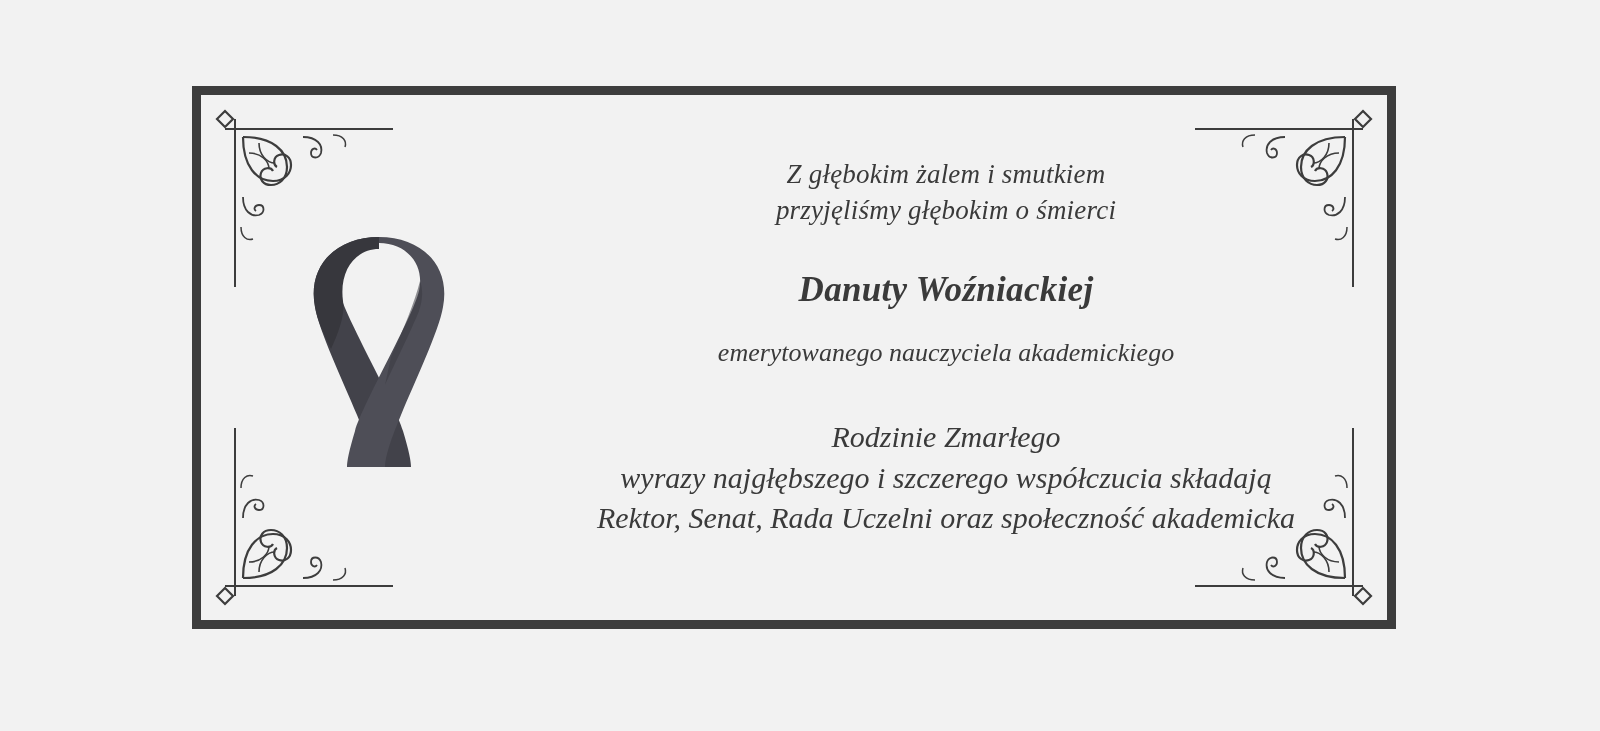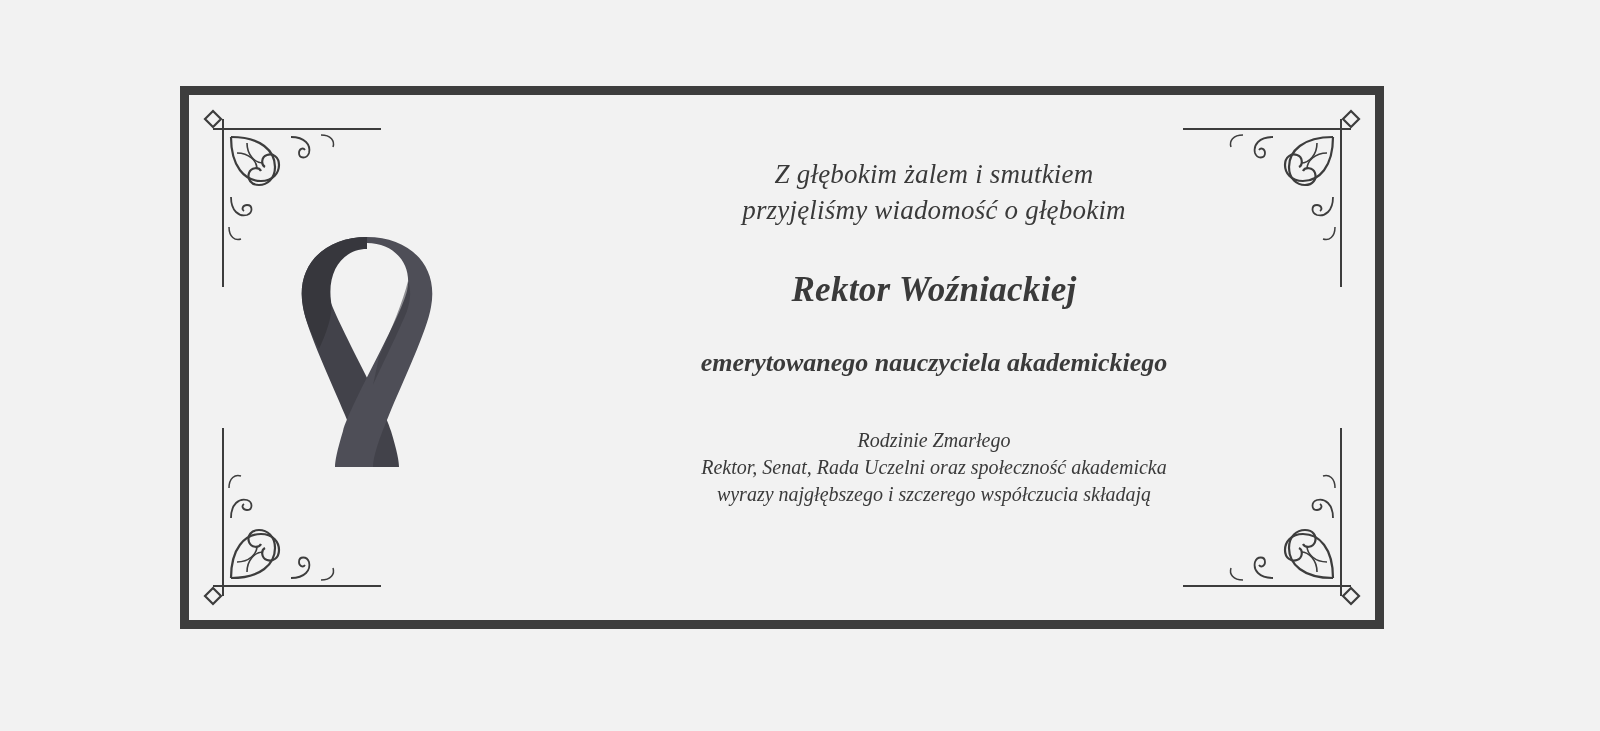--- a/index.html
+++ b/index.html
@@ -10,21 +10,21 @@
   body {
     width: 1600px;
     height: 731px;
     overflow: hidden;
     font-family: "Liberation Serif", serif;
     color: #3a3a3a;
   }
 
   .notice {
     position: absolute;
-    left: 180px;
+    left: 192px;
     top: 86px;
     width: 1204px;
     height: 543px;
     box-sizing: border-box;
     border: 9px solid #3d3d3d;
     background: #f2f2f2;
   }
 
   .inner {
     position: relative;
@@ -73,31 +73,31 @@
 
   .name {
     margin-top: 42px;
     font-weight: bold;
     font-style: italic;
     font-size: 35px;
     letter-spacing: .3px;
   }
 
   .role {
-    margin-top: 36px;
-    font-weight: bold;
+    margin-top: 26px;
+    font-weight: normal;
     font-style: italic;
     font-size: 26px;
     line-height: 1.33;
   }
 
   .condolence {
     margin-top: 46px;
     font-style: italic;
-    font-size: 20px;
+    font-size: 30px;
     line-height: 1.36;
   }
 
   .line { display: block; white-space: pre; }
 </style>
 </head>
 <body>
 
 <div class="notice">
   <div class="inner">
@@ -168,30 +168,30 @@
         <path d="M80 8 C52 8 34 30 40 56 C46 82 96 168 104 196 C110 216 112 226 112 232 L74 232 C74 222 68 204 58 180 C44 146 20 96 16 72 C8 30 38 2 80 2 Z" fill="#42424a"></path>
         <path d="M80 8 C108 8 126 30 120 56 C114 82 64 168 56 196 C50 216 48 226 48 232 L86 232 C86 222 92 204 102 180 C116 146 140 96 144 72 C152 30 122 2 80 2 Z" fill="#4e4e57"></path>
         <path d="M80 2 C38 2 8 30 16 72 C18 84 24 98 32 114 C40 96 46 80 44 66 C40 36 56 14 80 14 Z" fill="#37373d"></path>
         <path d="M86 150 C96 128 112 96 120 76 C124 64 124 54 121 46 C116 66 104 96 92 122 Z" fill="#3b3b41" opacity=".55"></path>
       </svg>
     </div>
 
     <div class="text-col">
       <div class="intro">
         <span class="line">Z głębokim żalem i smutkiem</span>
-        <span class="line">przyjęliśmy wiadomość o głębokim</span>
+        <span class="line">przyjęliśmy głębokim o śmierci</span>
       </div>
 
-      <div class="name">Rektor Woźniackiej</div>
+      <div class="name">Danuty Woźniackiej</div>
 
       <div class="role">
         <span class="line">emerytowanego nauczyciela akademickiego</span>
       </div>
 
       <div class="condolence">
         <span class="line">Rodzinie Zmarłego</span>
+        <span class="line">wyrazy najgłębszego i szczerego współczucia składają</span>
         <span class="line">Rektor, Senat, Rada Uczelni oraz społeczność akademicka</span>
-        <span class="line">wyrazy najgłębszego i szczerego współczucia składają</span>
       </div>
     </div>
 
   </div>
 </div>
 
 </body></html>

